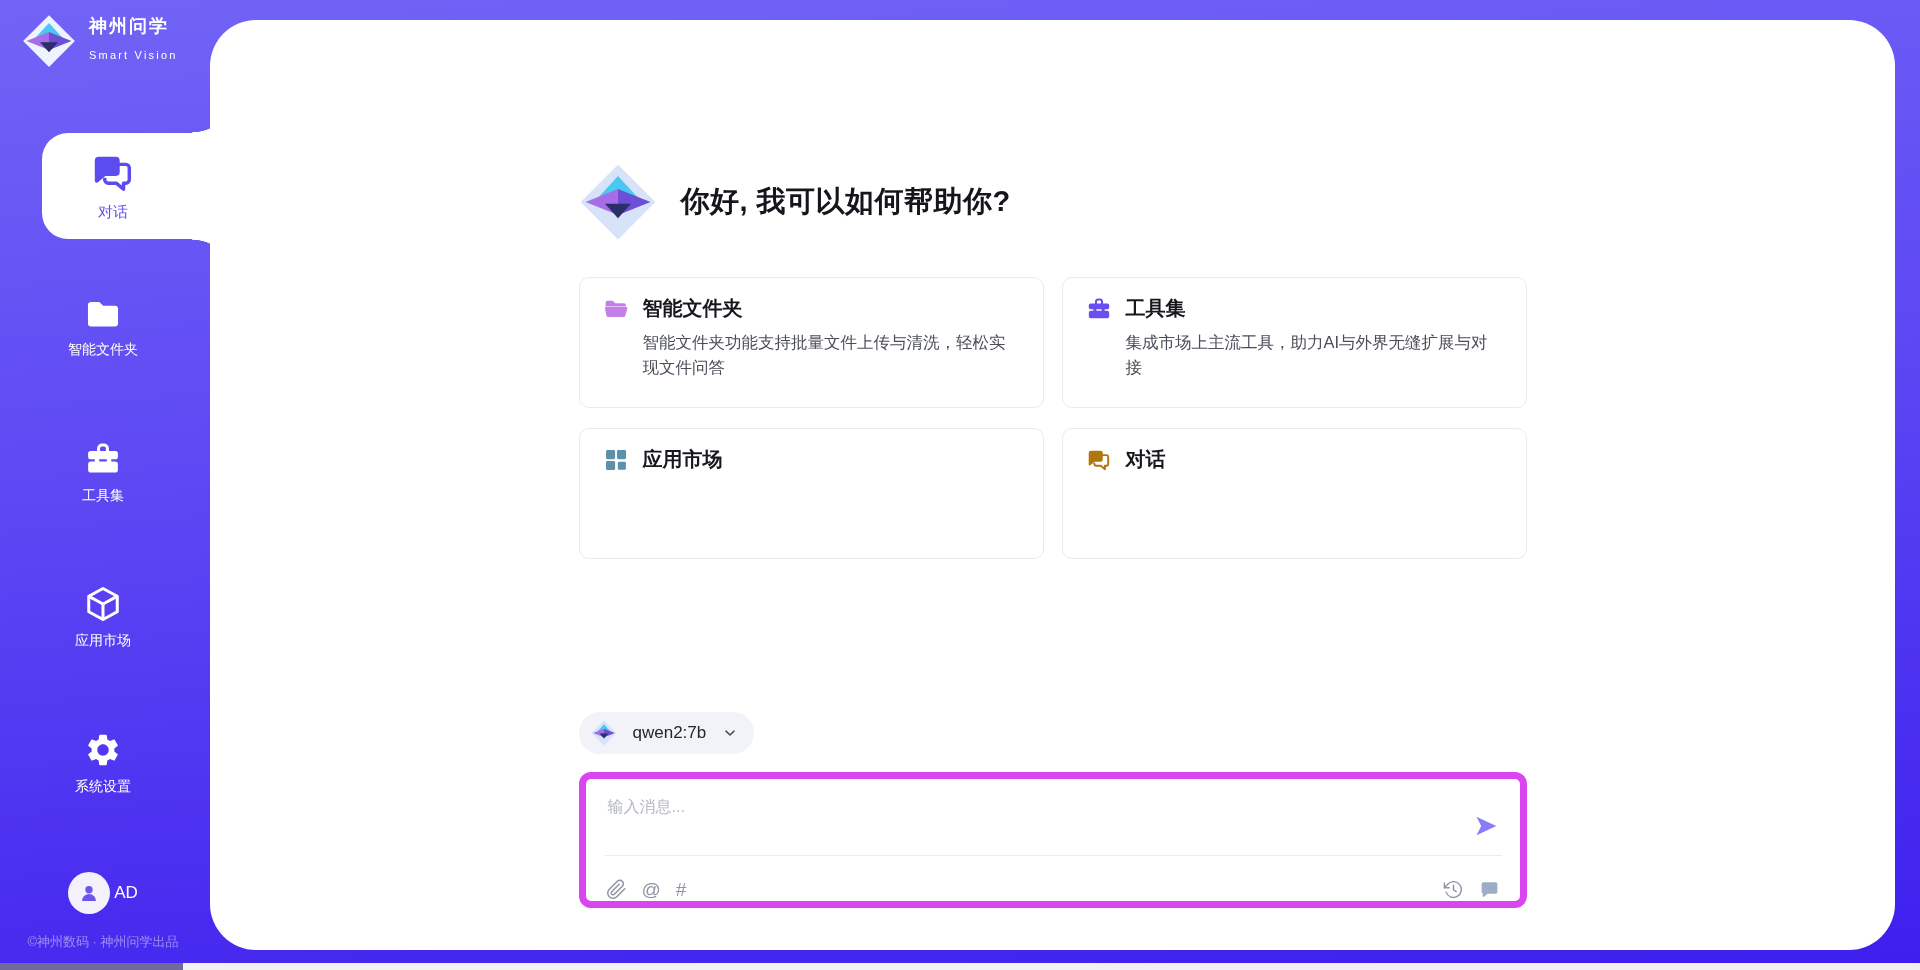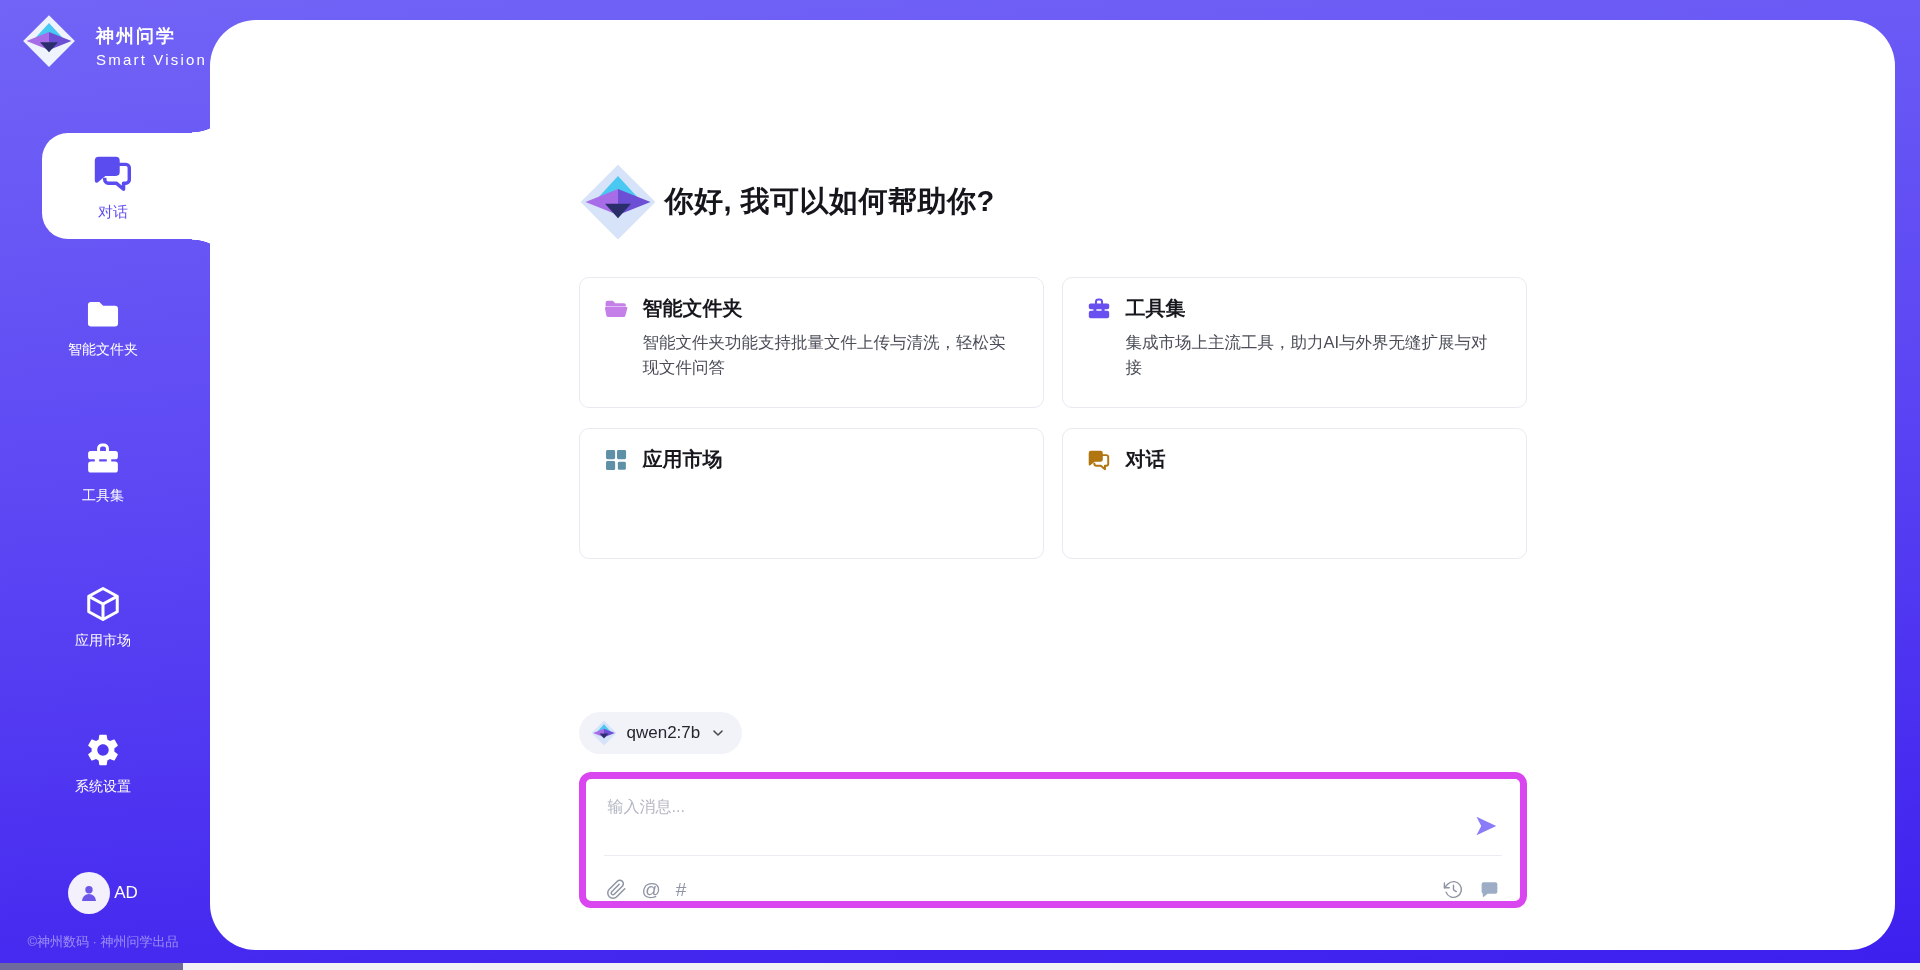--- a/index.html
+++ b/index.html
@@ -6,55 +6,55 @@
   html,body{margin:0;padding:0;}
   body{
     width:1920px;height:970px;overflow:hidden;position:relative;
     font-family:"Liberation Sans","DejaVu Sans",sans-serif;
     background:linear-gradient(175deg,#7264f6 0%,#5b45f3 48%,#3d1fee 100%);
   }
   
   .panel{position:absolute;left:210px;top:20px;right:25px;bottom:20px;background:#fff;border-radius:46px;}
   
   .sidebar{position:absolute;left:0;top:0;width:210px;height:100%;}
-  .brand{position:absolute;left:22px;top:14px;display:flex;align-items:flex-end;gap:20px;}
+  .brand{position:absolute;left:22px;top:14px;display:flex;align-items:flex-start;gap:13px;}
   .brand svg{width:54px;height:54px;}
   .brand-name{font-size:18px;font-weight:700;color:#fff;letter-spacing:2px;white-space:nowrap;}
-  .brand-sub{font-size:15px;color:#fff;letter-spacing:2.2px;margin-top:3px;white-space:nowrap;}
+  .brand-sub{font-size:11px;color:#fff;letter-spacing:2.2px;margin-top:11px;white-space:nowrap;}
   .nav-item{position:absolute;left:0;width:206px;display:flex;flex-direction:column;align-items:center;gap:9px;color:#fff;cursor:pointer;}
   .nav-item svg{width:38px;height:38px;}
   .nav-label{font-size:14px;}
   .nav-item.active{
     left:42px;width:168px;top:133px;height:106px;background:#fff;color:#5b4cf0;
     border-radius:26px 0 0 26px;justify-content:center;gap:7px;padding-right:26px;box-sizing:border-box;
   }
   .nav-item.active svg{width:46px;height:46px;}
   .nav-item.active .nav-label{font-size:15px;}
   .nav-item.active::before{content:"";position:absolute;right:-26px;top:-44px;width:44px;height:44px;
     background:radial-gradient(circle at 0 0,rgba(0,0,0,0) 43px,#fff 43.6px);}
   .nav-item.active::after{content:"";position:absolute;right:-26px;bottom:-44px;width:44px;height:44px;
     background:radial-gradient(circle at 0 100%,rgba(0,0,0,0) 43px,#fff 43.6px);}
   .nav-folders{top:294px;} .nav-toolset{top:440px;} .nav-market{top:585px;} .nav-settings{top:731px;}
   .user{position:absolute;left:0;top:872px;width:206px;display:flex;align-items:center;justify-content:center;gap:4px;color:#fff;font-size:17px;cursor:pointer;}
   .avatar{width:42px;height:42px;border-radius:50%;background:#f4f1fd;display:flex;align-items:center;justify-content:center;}
   .avatar svg{width:24px;height:24px;}
   .sidebar-footer{position:absolute;left:0;top:933px;width:206px;text-align:center;color:rgba(255,255,255,.45);font-size:13px;white-space:nowrap;}
   
   .content{position:absolute;left:50%;top:143px;width:948px;margin-left:-474px;}
-  .greeting{display:flex;align-items:center;gap:8px;height:78px;}
+  .greeting{display:flex;align-items:center;gap:24px;height:78px;}
   .greeting svg{width:78px;height:78px;flex:0 0 auto;}
   .greeting h1{font-size:29px;font-weight:700;color:#15161c;margin:0;letter-spacing:.5px;}
   .cards{margin-top:36px;display:grid;grid-template-columns:1fr 1fr;gap:20px 18px;}
   .card{background:#fff;border:1px solid #e9eaf1;border-radius:10px;padding:17px 23px;box-sizing:border-box;height:131px;cursor:pointer;}
   .card-head{display:flex;align-items:center;gap:14px;}
   .card-head svg{width:26px;height:26px;flex:0 0 auto;}
   .card h3{margin:0;font-size:20px;font-weight:700;color:#17181d;}
   .card p{margin:8px 0 0 40px;font-size:16.5px;color:#4b4e58;line-height:1.5;}
   .pill-row{margin-top:153px;}
-  .model-pill{display:inline-flex;align-items:center;gap:10px;height:42px;padding:0 16px 0 12px;background:#f2f3f9;border-radius:21px;font-size:17px;color:#26262e;cursor:pointer;}
+  .model-pill{display:inline-flex;align-items:center;gap:16px;height:42px;padding:0 16px 0 12px;background:#f2f3f9;border-radius:21px;font-size:17px;color:#26262e;cursor:pointer;}
   .model-pill svg.logo{width:26px;height:26px;}
   .model-pill .chev{width:16px;height:16px;color:#4a4a55;}
   .composer{margin-top:18px;position:relative;height:136px;background:#fff;border:7px solid #d946ef;border-radius:12px;box-sizing:border-box;}
   .composer textarea{position:absolute;left:20px;top:16px;width:860px;height:52px;border:none;outline:none;resize:none;background:transparent;
     font-family:"Liberation Sans","DejaVu Sans",sans-serif;font-size:16px;color:#333;}
   .composer textarea::placeholder{color:#b4b7c3;}
   .send{position:absolute;right:20px;top:34px;width:28px;height:28px;border:none;background:transparent;color:#8a7bf8;cursor:pointer;padding:0;}
   .send svg{width:26px;height:26px;}
   .divider{position:absolute;left:18px;right:18px;top:76px;height:1px;background:#ececf2;}
   .toolbar{position:absolute;left:20px;right:20px;top:98px;height:24px;display:flex;align-items:center;gap:15px;color:#8e94a3;}

